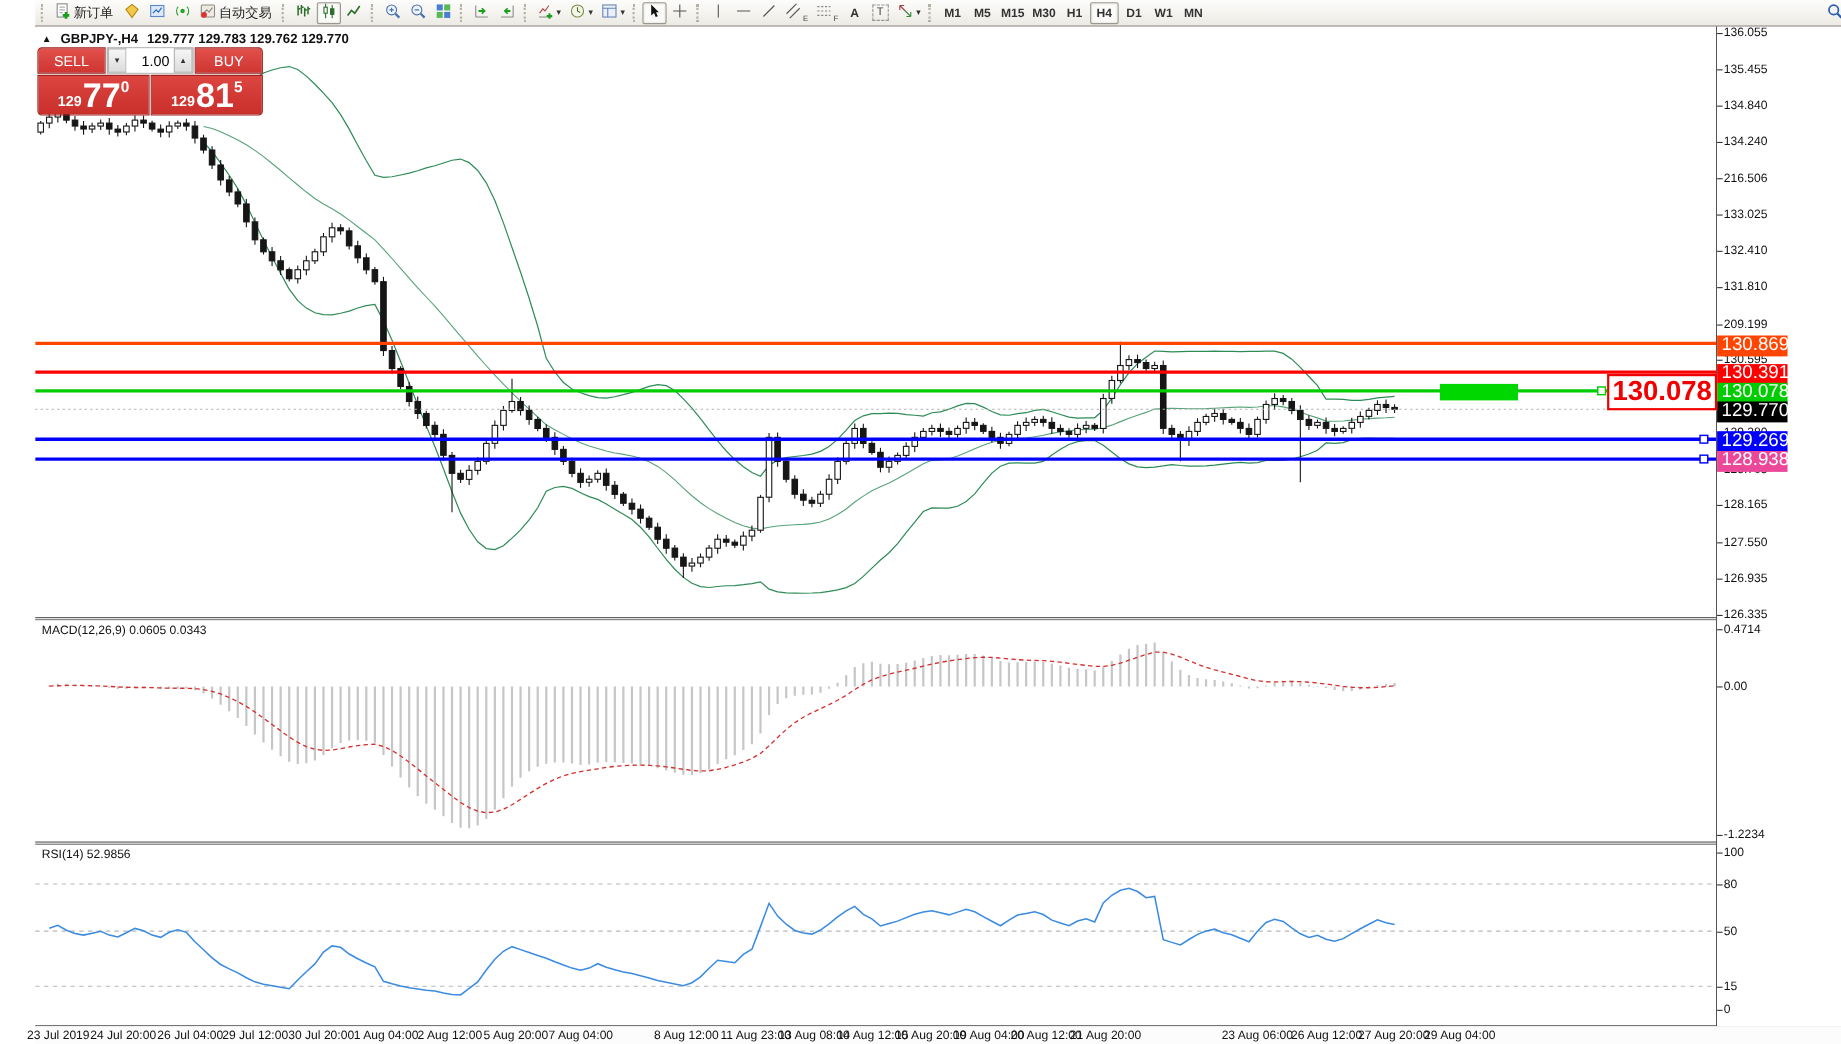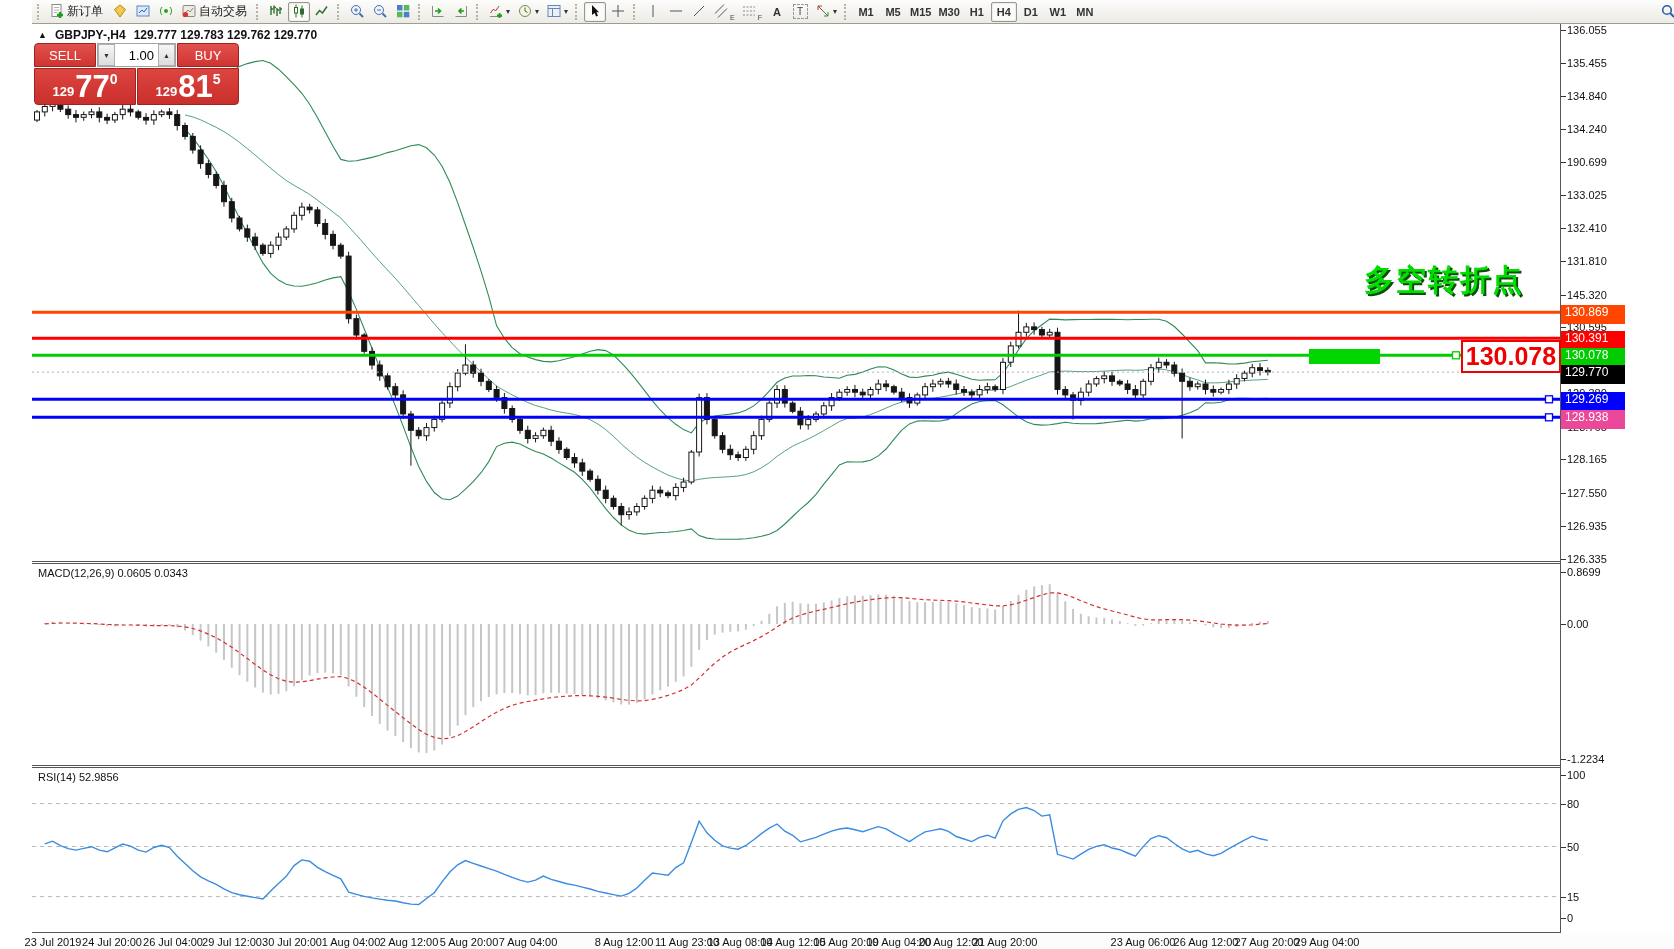--- a/index.html
+++ b/index.html
@@ -25,21 +25,21 @@
 
   
   .frame-top { position:absolute; left:0; top:24px; width:1674px; height:1px; background:#555; }
   .axis-vline { position:absolute; left:1528px; top:24px; width:1px; height:909px; background:#555; }
   .sep { position:absolute; left:0; width:1674px; height:1px; background:#555; }
   .pane-svg { position:absolute; left:0; background:#fff; }
   .axis-col { position:absolute; left:1529px; top:24px; width:145px; height:909px; background:#fff; }
   .tick { position:absolute; left:6px; font-size:11px; color:#111; white-space:nowrap; }
   .tick::before { content:""; position:absolute; left:-6px; top:50%; width:5px; border-top:1px solid #333; }
   .pricelabel { position:absolute; left:0; width:64px; height:19px; line-height:15px;
-    font-size:12px; color:#fff; padding-left:4px; z-index:5; white-space:nowrap; }
+    font-size:17px; color:#fff; padding-left:4px; z-index:5; white-space:nowrap; }
   .ind-label { position:absolute; left:6px; font-size:11px; color:#111; z-index:6; }
   .time-axis { position:absolute; left:0; top:933px; width:1674px; height:16px; background:#fcfcfc; }
   .tlab { position:absolute; top:3px; transform:translateX(-50%); font-size:11px; color:#111; white-space:nowrap; }
 
   
   .symbol-bar { position:absolute; left:6px; top:28px; font-size:12px; font-weight:bold;
     color:#111; z-index:20; display:flex; gap:8px; align-items:center; }
   .collapse-tri { font-size:9px; }
 
   
@@ -792,34 +792,34 @@
       <line x1="0" y1="128.6" x2="1528" y2="128.6" stroke="#b8b8b8" stroke-width="1" stroke-dasharray="4 4"></line>
       <polyline points="12.79,75.9 20.58,73.2 28.37,77.7 36.16,80.6 43.95,82.1 51.74,80.4 59.53,78.7 67.32,82.1 75.11,83.8 82.9,79.9 90.69,76.0 98.48,78.1 106.27,82.1 114.06,84.1 121.85,79.5 129.64,77.3 137.43,79.6 145.22,88.2 153.01,95.4 160.8,102.8 168.59,108.8 176.38,112.8 184.17,116.4 191.96,120.9 199.75,124.6 207.54,126.7 215.33,128.2 223.12,129.6 230.91,130.9 238.7,122.9 246.49,115.4 254.28,108.3 262.07,97.6 269.86,91.9 277.65,93.2 285.44,99.3 293.23,103.6 301.02,107.4 308.81,110.9 316.6,124.1 324.39,126.4 332.18,128.4 339.97,129.9 347.76,131.1 355.55,132.2 363.34,133.0 371.13,134.7 378.92,136.1 386.71,136.5 394.5,130.5 402.29,124.7 410.08,113.8 417.87,104.1 425.66,96.8 433.45,92.6 441.24,95.3 449.03000000000003,98.0 456.82,100.6 464.61,103.1 472.4,106.3 480.19,109.3 487.98,112.1 495.77,114.1 503.56,112.1 511.35,108.1 519.14,111.3 526.93,113.5 534.72,115.7 542.51,117.1 550.3,119.1 558.09,121.0 565.88,123.4 573.67,125.0 581.46,126.6 589.25,128.1 597.04,125.4 604.83,120.0 612.62,112.2 620.41,105.0 628.2,106.1 635.99,107.2 643.78,99.6 651.57,94.9 659.36,74.4 667.15,53.2 674.94,64.8 682.73,72.2 690.52,77.9 698.3100000000001,80.1 706.1,81.2 713.89,77.5 721.68,71.8 729.47,65.6 737.26,60.1 745.05,56.0 752.84,63.2 760.63,67.3 768.42,73.8 776.21,71.6 784,69.4 791.79,66.2 799.58,63.1 807.37,61.0 815.16,60.0 822.95,61.8 830.74,63.7 838.53,61.2 846.32,58.7 854.11,60.9 861.9,65.3 869.69,69.5 877.48,73.6 885.27,68.5 893.0600000000001,63.9 900.85,62.4 908.64,60.8 916.43,63.4 924.22,68.5 932.01,71.0 939.8,73.6 947.59,69.3 955.38,67.2 963.17,70.1 970.96,52.8 978.75,45.9 986.54,41.3 994.33,39.6 1002.12,42.5 1009.91,48.1 1017.7,46.9 1025.49,86.3 1033.28,88.7 1041.07,91.1 1048.86,86.1 1056.65,81.4 1064.44,78.3 1072.23,76.7 1080.02,80.0 1087.81,81.7 1095.6,85.0 1103.39,88.2 1111.18,78.6 1118.97,70.6 1126.76,67.7 1134.55,69.7 1142.34,75.5 1150.13,80.9 1157.92,84.3 1165.71,82.3 1173.5,85.9 1181.29,87.7 1189.08,85.3 1196.8700000000001,80.7 1204.66,76.3 1212.45,72.2 1220.24,68.2 1228.03,70.8 1235.82,72.4 " fill="none" stroke="#3b8be0" stroke-width="1.4"></polyline>
     </svg>
   <div class="sep" style="top:932px"></div>
   <div class="axis-vline"></div>
   <div class="axis-col" id="axis-col">
       <div class="tick" style="top:0px">136.055</div>
       <div class="tick" style="top:33px">135.455</div>
       <div class="tick" style="top:66px">134.840</div>
       <div class="tick" style="top:99px">134.240</div>
-      <div class="tick" style="top:132px">190.699</div>
+      <div class="tick" style="top:132px">216.506</div>
       <div class="tick" style="top:165px">133.025</div>
       <div class="tick" style="top:198px">132.410</div>
       <div class="tick" style="top:231px">131.810</div>
-      <div class="tick" style="top:265px">145.320</div>
+      <div class="tick" style="top:265px">209.199</div>
       <div class="tick" style="top:297px">130.595</div>
       <div class="tick" style="top:331px">129.980</div>
       <div class="tick" style="top:363px">129.380</div>
       <div class="tick" style="top:397px">128.765</div>
       <div class="tick" style="top:429px">128.165</div>
       <div class="tick" style="top:463px">127.550</div>
       <div class="tick" style="top:496px">126.935</div>
       <div class="tick" style="top:529px">126.335</div>
-      <div class="tick" style="top:542px">0.8699</div>
+      <div class="tick" style="top:542px">0.4714</div>
       <div class="tick" style="top:594px">0.00</div>
       <div class="tick" style="top:729px">-1.2234</div>
       <div class="tick" style="top:745px">100</div>
       <div class="tick" style="top:774px">80</div>
       <div class="tick" style="top:817px">50</div>
       <div class="tick" style="top:867px">15</div>
       <div class="tick" style="top:888px">0</div>
       <div class="pricelabel" style="top:281px;background:#ff4500">130.869</div>
       <div class="pricelabel" style="top:307px;background:#ff0000">130.391</div>
       <div class="pricelabel" style="top:324px;background:#00cc00">130.078</div>
@@ -877,17 +877,16 @@
         <span class="sup">0</span>
       </div>
       <div class="tp-price">
         <span class="sm">129</span>
         <span class="big">81</span>
         <span class="sup">5</span>
       </div>
     </div>
   </div>
 
-  <div class="turning-point">多空转折点</div>
   <div class="green-rect"></div>
   <div class="price-box">130.078</div>
 
 </div>
 
 </body></html>

